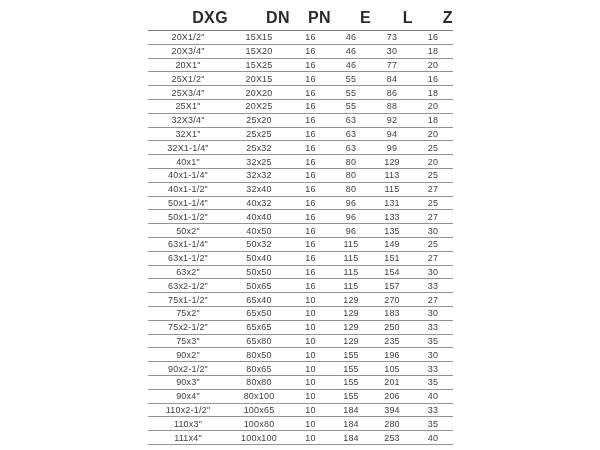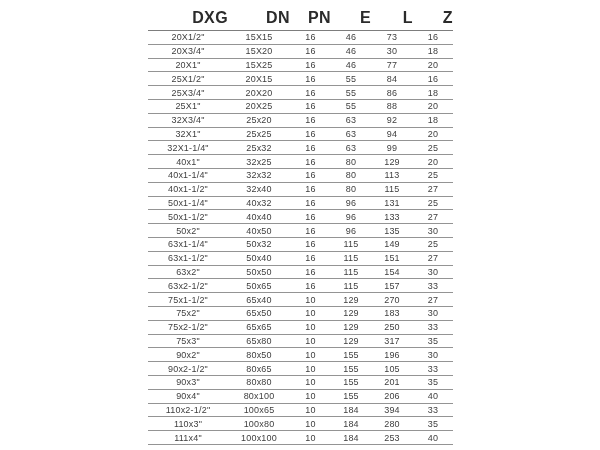--- a/index.html
+++ b/index.html
@@ -252,21 +252,21 @@
           <td>10</td>
           <td>129</td>
           <td>250</td>
           <td>33</td>
         </tr>
         <tr>
           <td>75x3"</td>
           <td>65x80</td>
           <td>10</td>
           <td>129</td>
-          <td>317</td>
+          <td>235</td>
           <td>35</td>
         </tr>
         <tr>
           <td>90x2"</td>
           <td>80x50</td>
           <td>10</td>
           <td>155</td>
           <td>196</td>
           <td>30</td>
         </tr>

